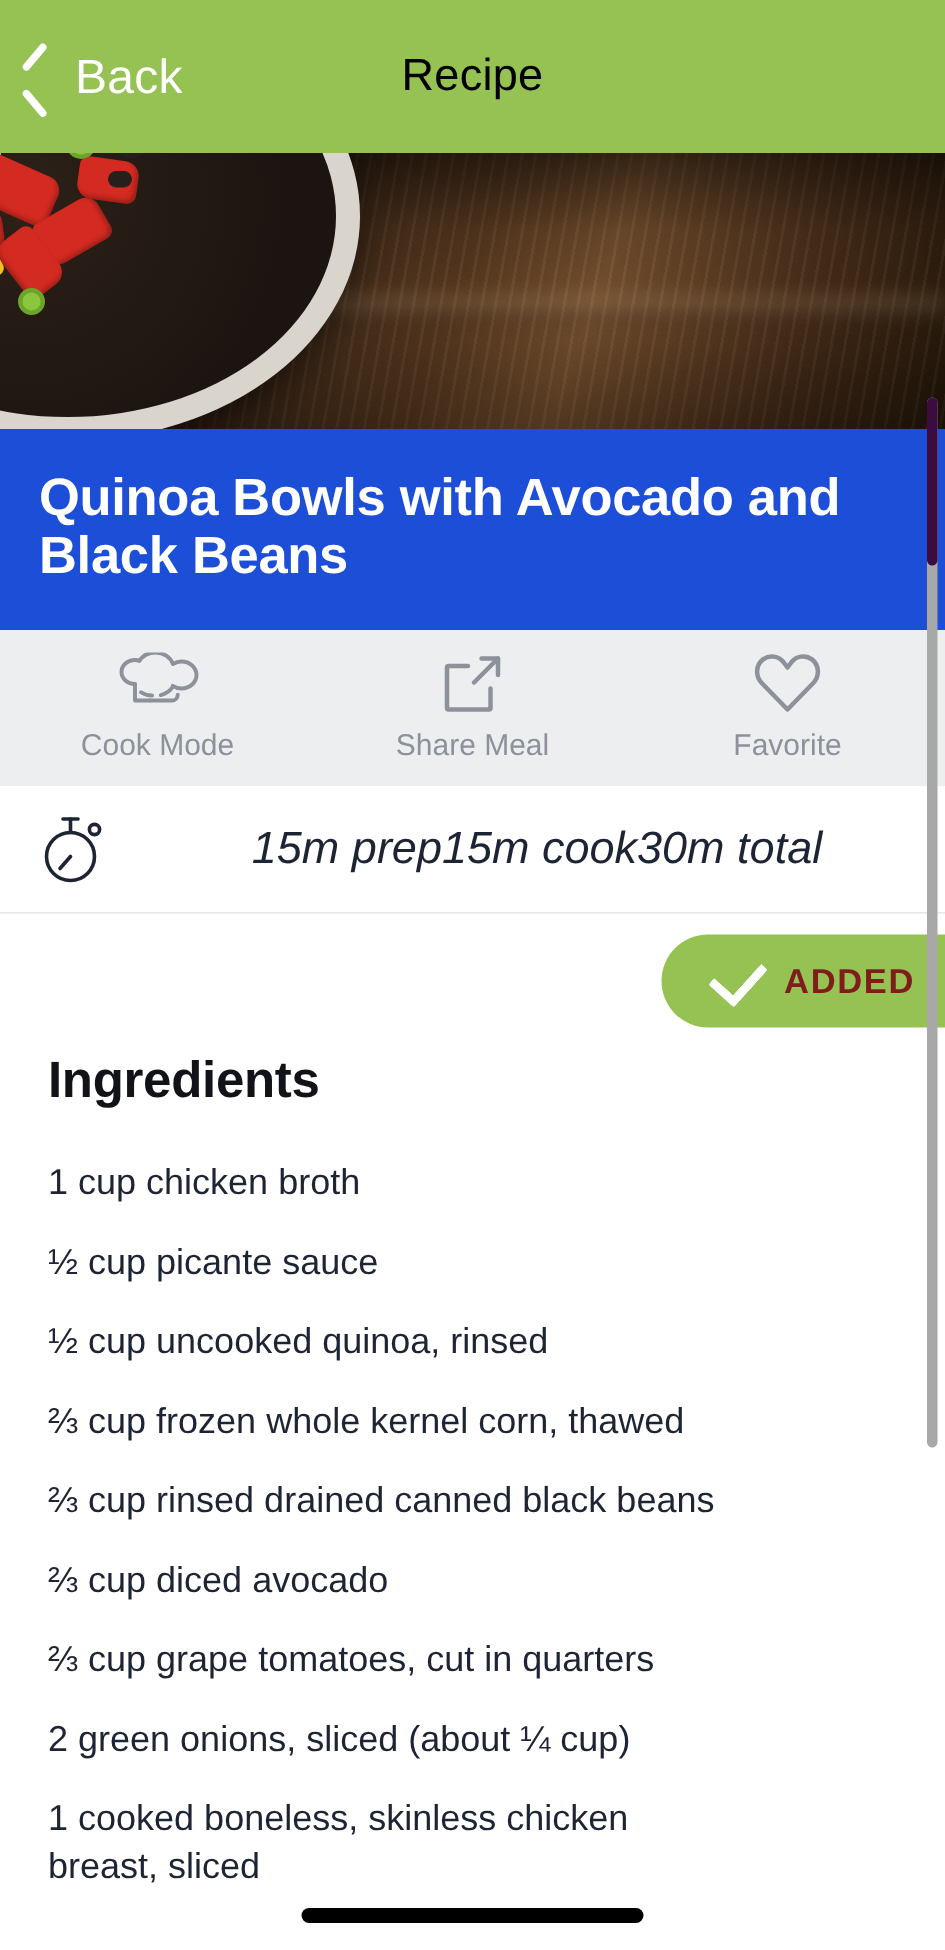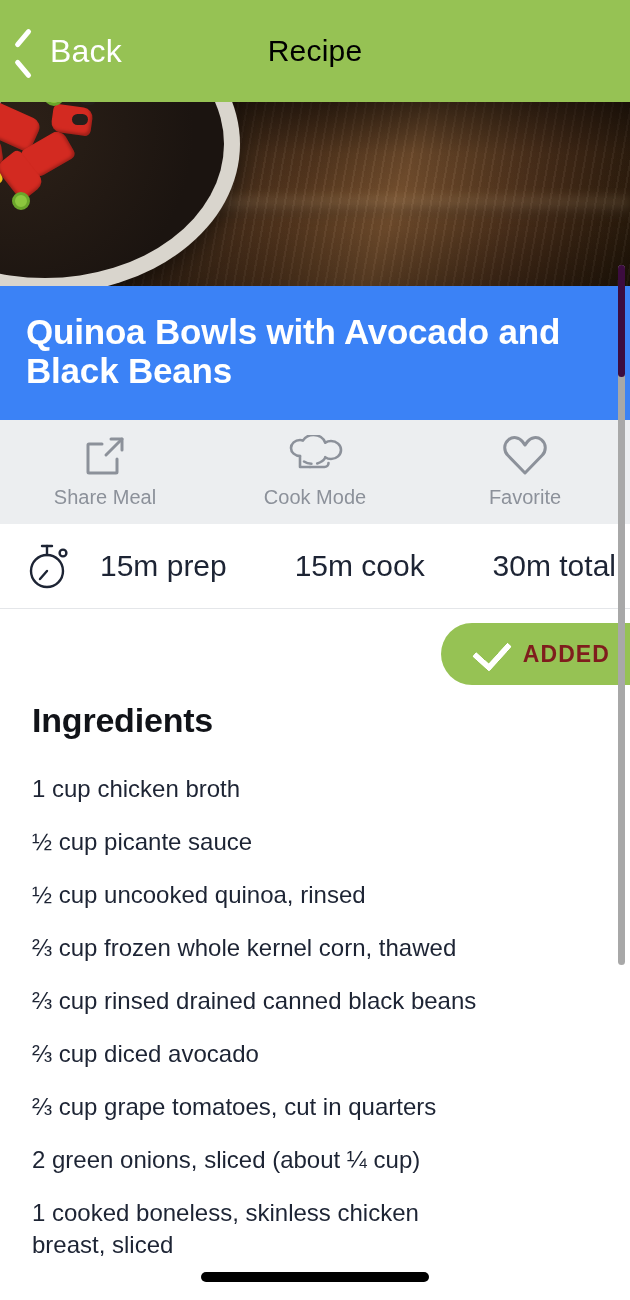--- a/index.html
+++ b/index.html
@@ -125,21 +125,21 @@
   .tom { background: #d32a21; border-radius: 6px 10px 6px 10px; box-shadow: inset -2px -2px 3px rgba(0,0,0,.25); }
   
   .scal { background: #8cc63e; border: 3px solid #6ba52b; width: 18px; height: 18px; box-sizing: border-box; }
   
   .chick { background: #efe3cd; border-radius: 8px; box-shadow: inset -2px -3px 4px rgba(0,0,0,.12); }
   
   .bean { background: #26201c; width: 16px; height: 11px; border-radius: 6px; }
 
   
   .title-banner {
-    background: #3b82f6;
+    background: #1d4ed8;
     padding: 26px 26px 30px 26px;
   }
   .recipe-title {
     color: #ffffff;
     font-size: 35px;
     font-weight: bold;
     line-height: 1.12;
     letter-spacing: -0.2px;
   }
 
@@ -171,23 +171,24 @@
     display: flex;
     align-items: center;
     border-bottom: 1px solid #e4e6e9;
     padding: 0 14px 0 26px;
     background: #ffffff;
   }
   .time-icon { width: 52px; flex: 0 0 52px; display: flex; align-items: center; }
   .time-vals {
     flex: 1;
     display: flex;
-    justify-content: space-between;
+    justify-content: center;
     align-items: center;
     padding-left: 22px;
+    font-style: italic;
   }
   .time-val {
     color: #1d2434;
     font-size: 30px;
   }
 
   
   .added-zone {
     position: relative;
     height: 92px;
@@ -307,43 +308,43 @@
 
       </div>
     </div>
   </div>
 
   <div class="title-banner">
     <div class="recipe-title">Quinoa Bowls with Avocado and Black Beans</div>
   </div>
 
   <div class="action-bar">
-
-    <div class="action-item">
-      <span class="action-icon">
-        <svg width="42" height="42" viewBox="0 0 42 42" fill="none" stroke="#8c919a" stroke-width="3" stroke-linecap="round" stroke-linejoin="round">
-          <path d="M27 4H38v11"></path>
-          <path d="M38 4 22 20"></path>
-          <path d="M33 24v13a1 1 0 0 1-1 1H5a1 1 0 0 1-1-1V10a1 1 0 0 1 1-1h13"></path>
-        </svg>
-      </span>
-      <span class="action-label">Share Meal</span>
-    </div>
 
     <div class="action-item">
       <span class="action-icon">
         <svg width="62" height="42" viewBox="0 0 62 42" fill="none" stroke="#8c919a" stroke-width="2.6" stroke-linecap="round" stroke-linejoin="round">
           <path d="M16 21c-5 0-9-3.6-9-8s4-8 9-8c1 0 2 .2 2.9.6C21 2.4 25 0 29.5 0 35 0 39.6 3.2 41.3 7.7 42.8 6.7 44.8 6 47 6c5.5 0 10 4 10 9s-4.5 9-10 9c-2.2 0-4.2-.7-5.8-1.8"></path>
           <path d="M16 21v11h10"></path>
           <path d="M41.2 22.9c-1.6 2.6-4.5 4.6-8 5.5"></path>
           <path d="M26 32h14.5c2.2 0 4-1.7 4-3.9"></path>
           <path d="M20 26.5c2 1.4 4.6 2.2 7.4 2.2"></path>
         </svg>
       </span>
       <span class="action-label">Cook Mode</span>
+    </div>
+
+    <div class="action-item">
+      <span class="action-icon">
+        <svg width="42" height="42" viewBox="0 0 42 42" fill="none" stroke="#8c919a" stroke-width="3" stroke-linecap="round" stroke-linejoin="round">
+          <path d="M27 4H38v11"></path>
+          <path d="M38 4 22 20"></path>
+          <path d="M33 24v13a1 1 0 0 1-1 1H5a1 1 0 0 1-1-1V10a1 1 0 0 1 1-1h13"></path>
+        </svg>
+      </span>
+      <span class="action-label">Share Meal</span>
     </div>
 
     <div class="action-item">
       <span class="action-icon">
         <svg width="46" height="42" viewBox="0 0 46 42" fill="none" stroke="#8c919a" stroke-width="3" stroke-linecap="round" stroke-linejoin="round">
           <path d="M23 38 5.8 20.3C1.4 15.8 1.8 8.4 6.7 4.6c4.3-3.3 10.4-2.3 13.7 1.9L23 10l2.6-3.5C28.9 2.3 35 1.3 39.3 4.6c4.9 3.8 5.3 11.2.9 15.7L23 38z"></path>
         </svg>
       </span>
       <span class="action-label">Favorite</span>
     </div>

